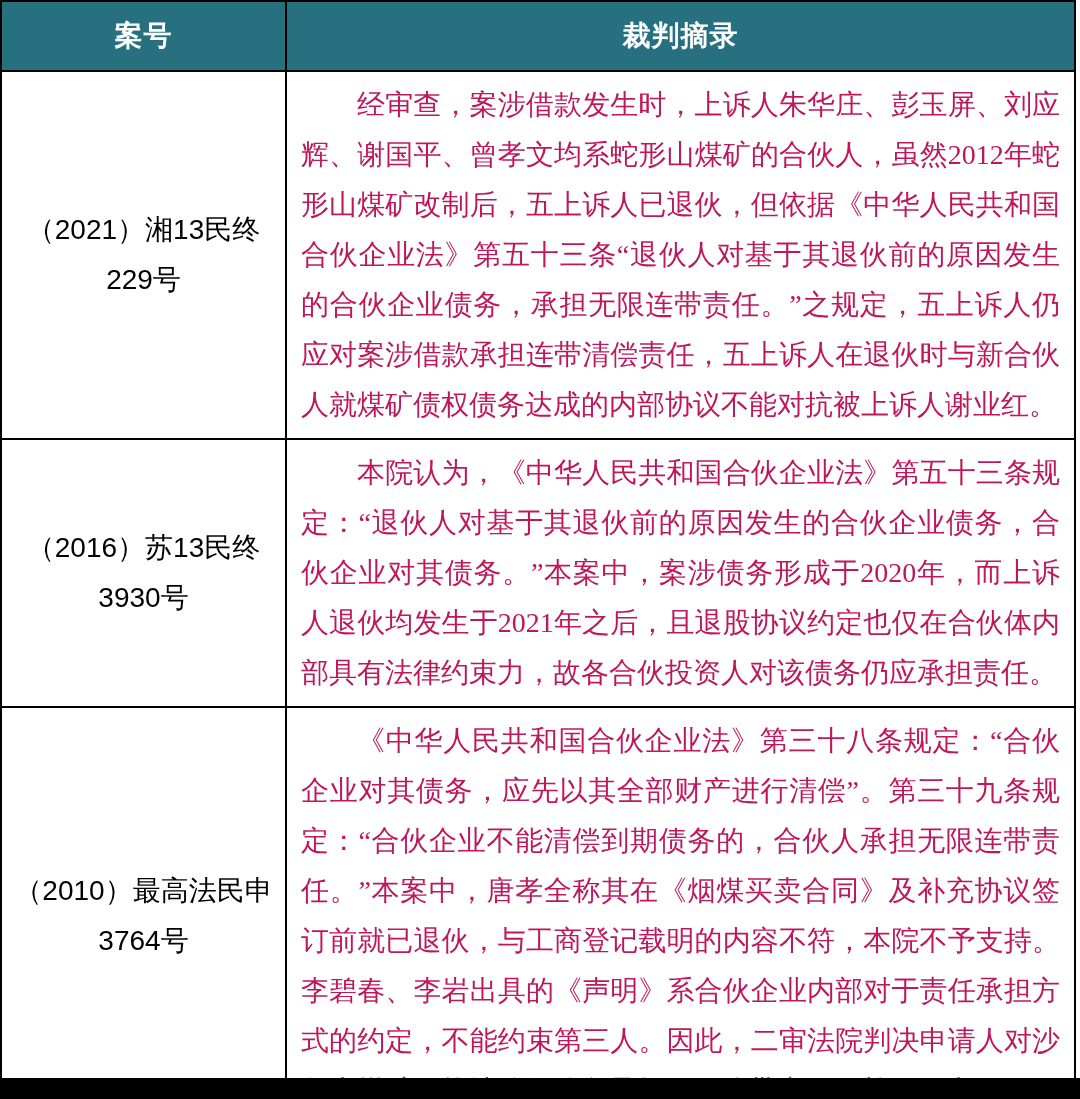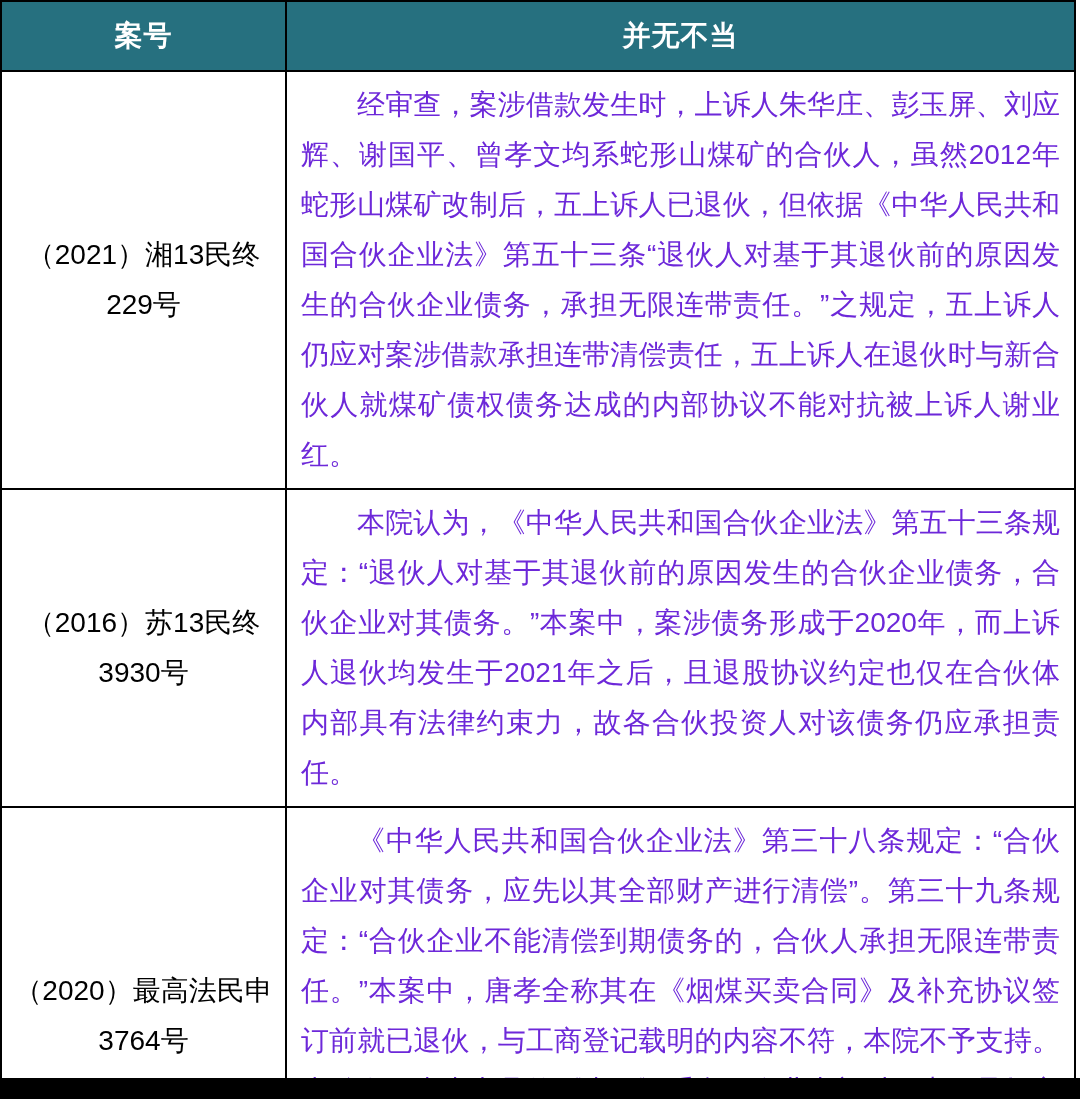--- a/index.html
+++ b/index.html
@@ -43,21 +43,22 @@
     font-size: 28px;
     line-height: 50px;
     color: #000000;
     padding: 4px 8px;
   }
   td.excerpt-cell {
     vertical-align: middle;
     padding: 8px 14px;
     font-size: 28px;
     line-height: 50px;
-    color: #6d28d9;
+    color: #be185d;
+    font-family: Liberation Serif, serif;
   }
   .excerpt-text {
     text-align: justify;
     text-justify: inter-ideograph;
     text-indent: 2em;
     margin: 0;
   }
   .caseno-line {
     display: block;
   }
@@ -76,21 +77,21 @@
 <div class="page">
 
   <table class="case-table">
     <colgroup>
       <col class="col-case">
       <col class="col-excerpt">
     </colgroup>
     <thead>
       <tr>
         <th class="header-cell">案号</th>
-        <th class="header-cell">并无不当</th>
+        <th class="header-cell">裁判摘录</th>
       </tr>
     </thead>
     <tbody>
       <tr>
         <td class="case-cell">
           <span class="caseno-line">（2021）湘13民终</span>
           <span class="caseno-line">229号</span>
         </td>
         <td class="excerpt-cell">
           <p class="excerpt-text">经审查，案涉借款发生时，上诉人朱华庄、彭玉屏、刘应辉、谢国平、曾孝文均系蛇形山煤矿的合伙人，虽然2012年蛇形山煤矿改制后，五上诉人已退伙，但依据《中华人民共和国合伙企业法》第五十三条“退伙人对基于其退伙前的原因发生的合伙企业债务，承担无限连带责任。”之规定，五上诉人仍应对案涉借款承担连带清偿责任，五上诉人在退伙时与新合伙人就煤矿债权债务达成的内部协议不能对抗被上诉人谢业红。</p>
@@ -100,21 +101,21 @@
         <td class="case-cell">
           <span class="caseno-line">（2016）苏13民终</span>
           <span class="caseno-line">3930号</span>
         </td>
         <td class="excerpt-cell">
           <p class="excerpt-text">本院认为，《中华人民共和国合伙企业法》第五十三条规定：“退伙人对基于其退伙前的原因发生的合伙企业债务，合伙企业对其债务。”本案中，案涉债务形成于2020年，而上诉人退伙均发生于2021年之后，且退股协议约定也仅在合伙体内部具有法律约束力，故各合伙投资人对该债务仍应承担责任。</p>
         </td>
       </tr>
       <tr>
         <td class="case-cell">
-          <span class="caseno-line">（2020）最高法民申</span>
+          <span class="caseno-line">（2010）最高法民申</span>
           <span class="caseno-line">3764号</span>
         </td>
         <td class="excerpt-cell">
           <p class="excerpt-text">《中华人民共和国合伙企业法》第三十八条规定：“合伙企业对其债务，应先以其全部财产进行清偿”。第三十九条规定：“合伙企业不能清偿到期债务的，合伙人承担无限连带责任。”本案中，唐孝全称其在《烟煤买卖合同》及补充协议签订前就已退伙，与工商登记载明的内容不符，本院不予支持。李碧春、李岩出具的《声明》系合伙企业内部对于责任承担方式的约定，不能约束第三人。因此，二审法院判决申请人对沙包岩煤矿不能清偿的债务承担无限连带责任，并无不当。</p>
         </td>
       </tr>
     </tbody>
   </table>
 
   <div class="bottom-bar"></div>

